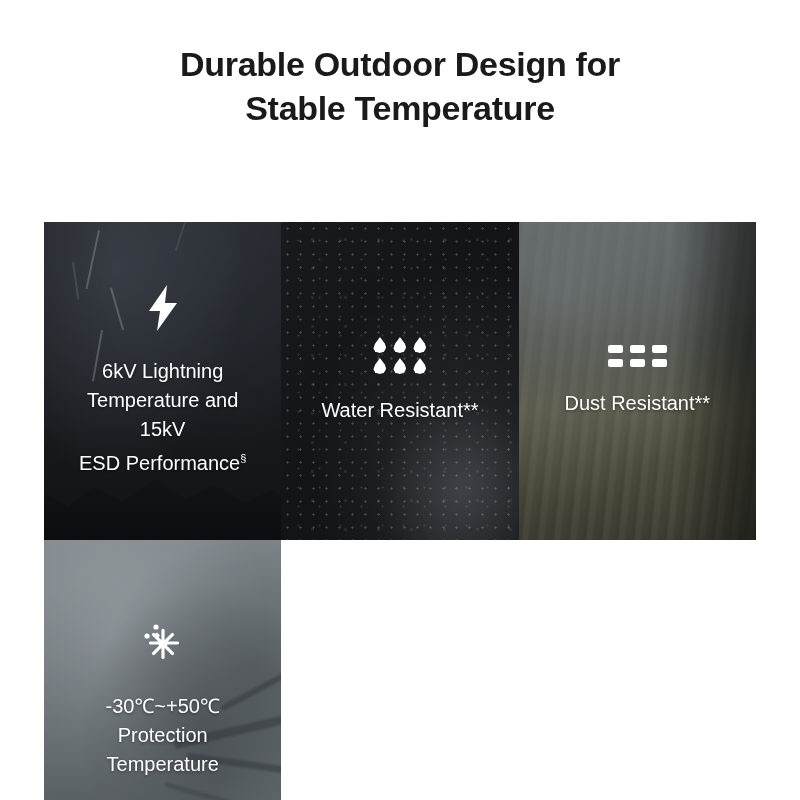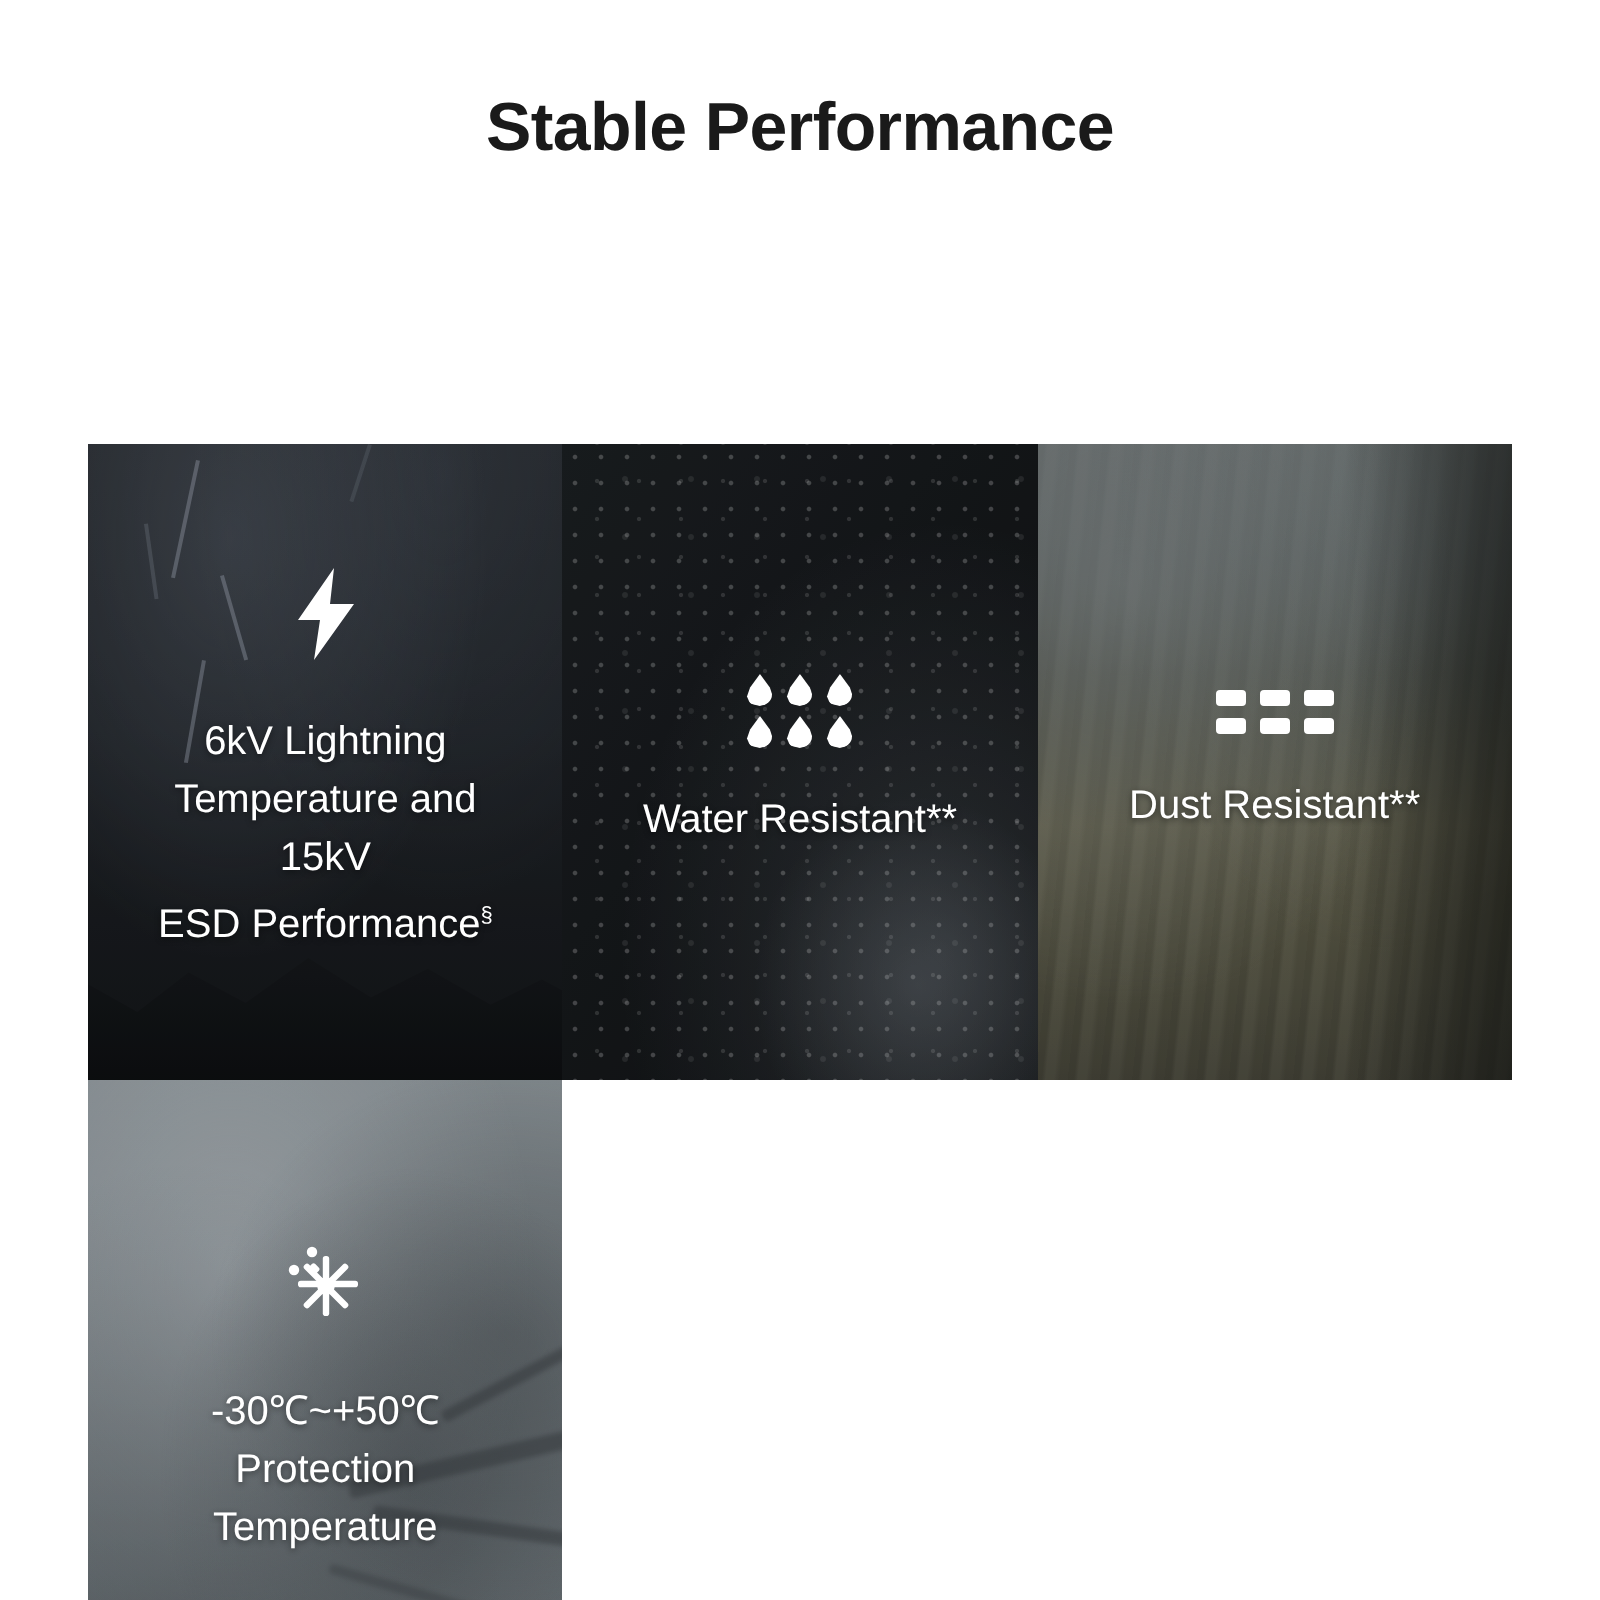--- a/index.html
+++ b/index.html
@@ -236,21 +236,22 @@
     transform: rotate(0deg);
     clip-path: polygon(50% 0%, 88% 42%, 100% 70%, 88% 93%, 50% 100%, 12% 93%, 0% 70%, 12% 42%);
   }
 </style>
 </head>
 <body>
 
 <div class="page">
 
   <div class="headline">
-    <span class="line">Stable Performance</span>
+    <span class="line">Durable Outdoor Design for</span>
+    <span class="line">Stable Temperature</span>
   </div>
 
   <div class="grid">
 
     <div class="cell">
       <div class="bgfill bg-lightning">
         <div class="bolt b1"></div>
         <div class="bolt b2"></div>
         <div class="bolt b3"></div>
         <div class="bolt b4"></div>

